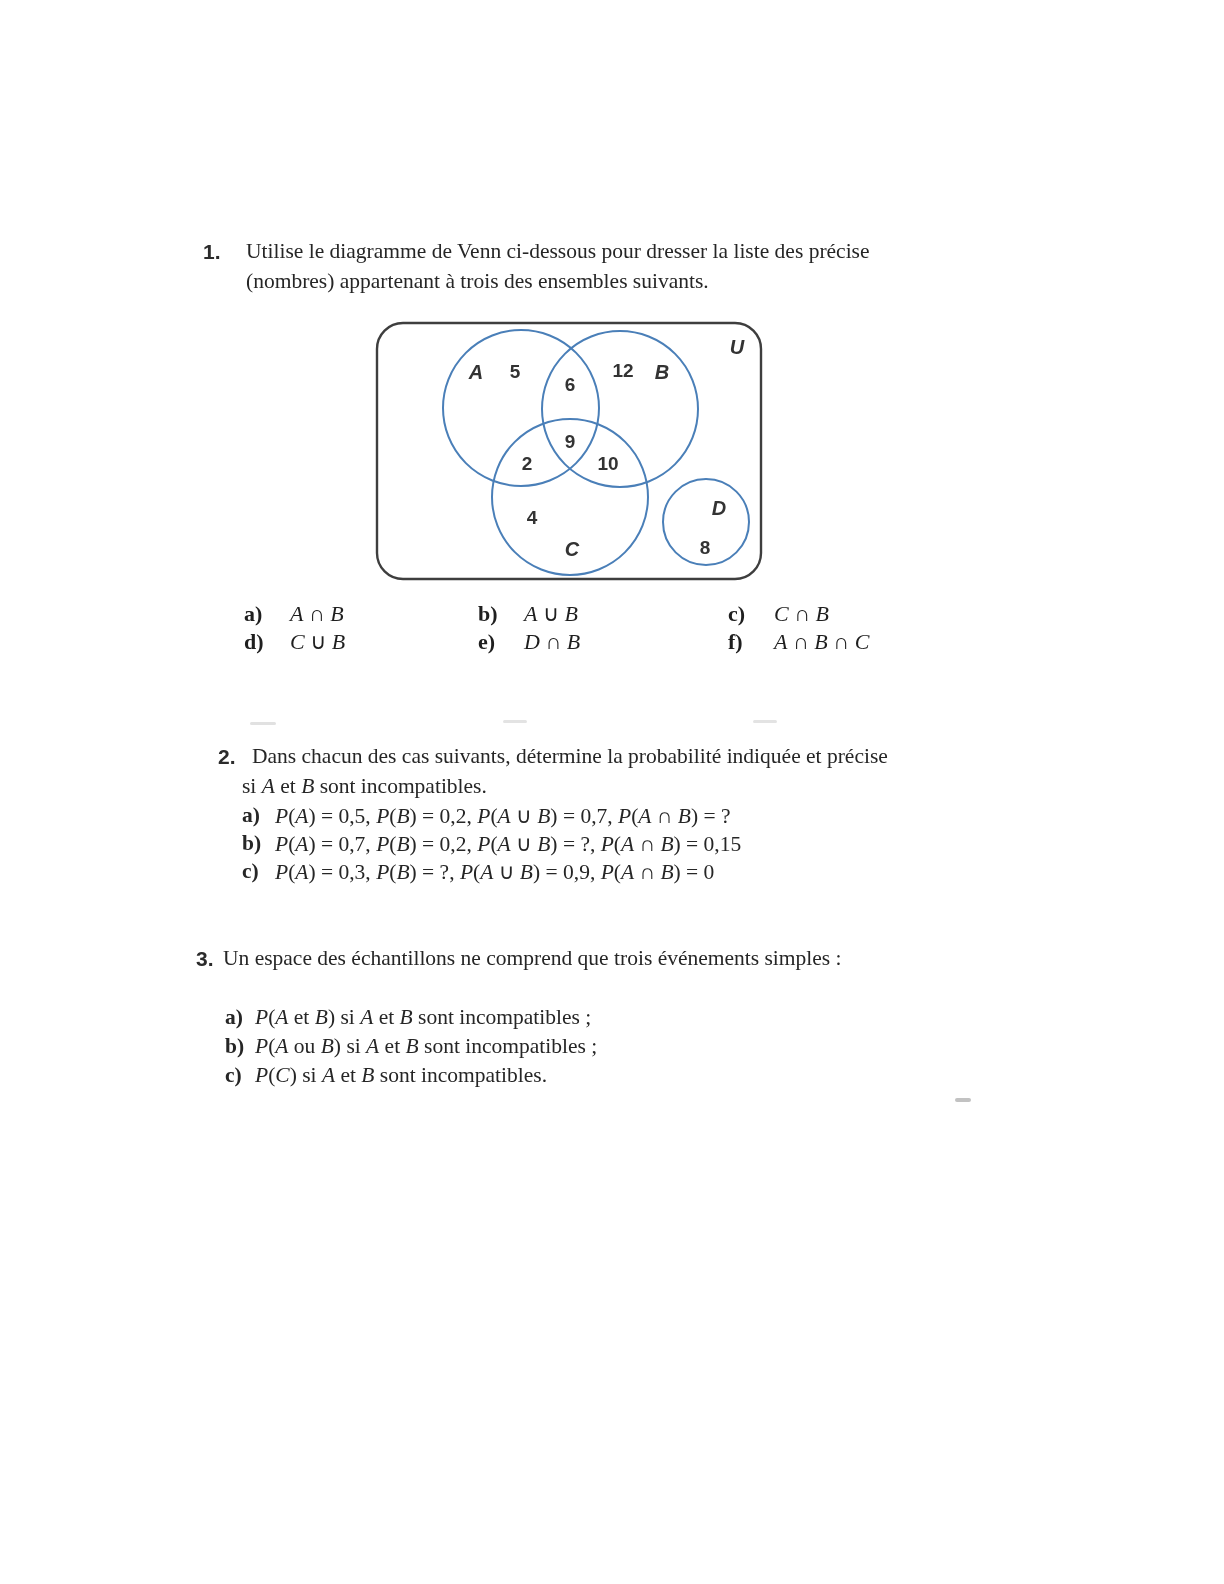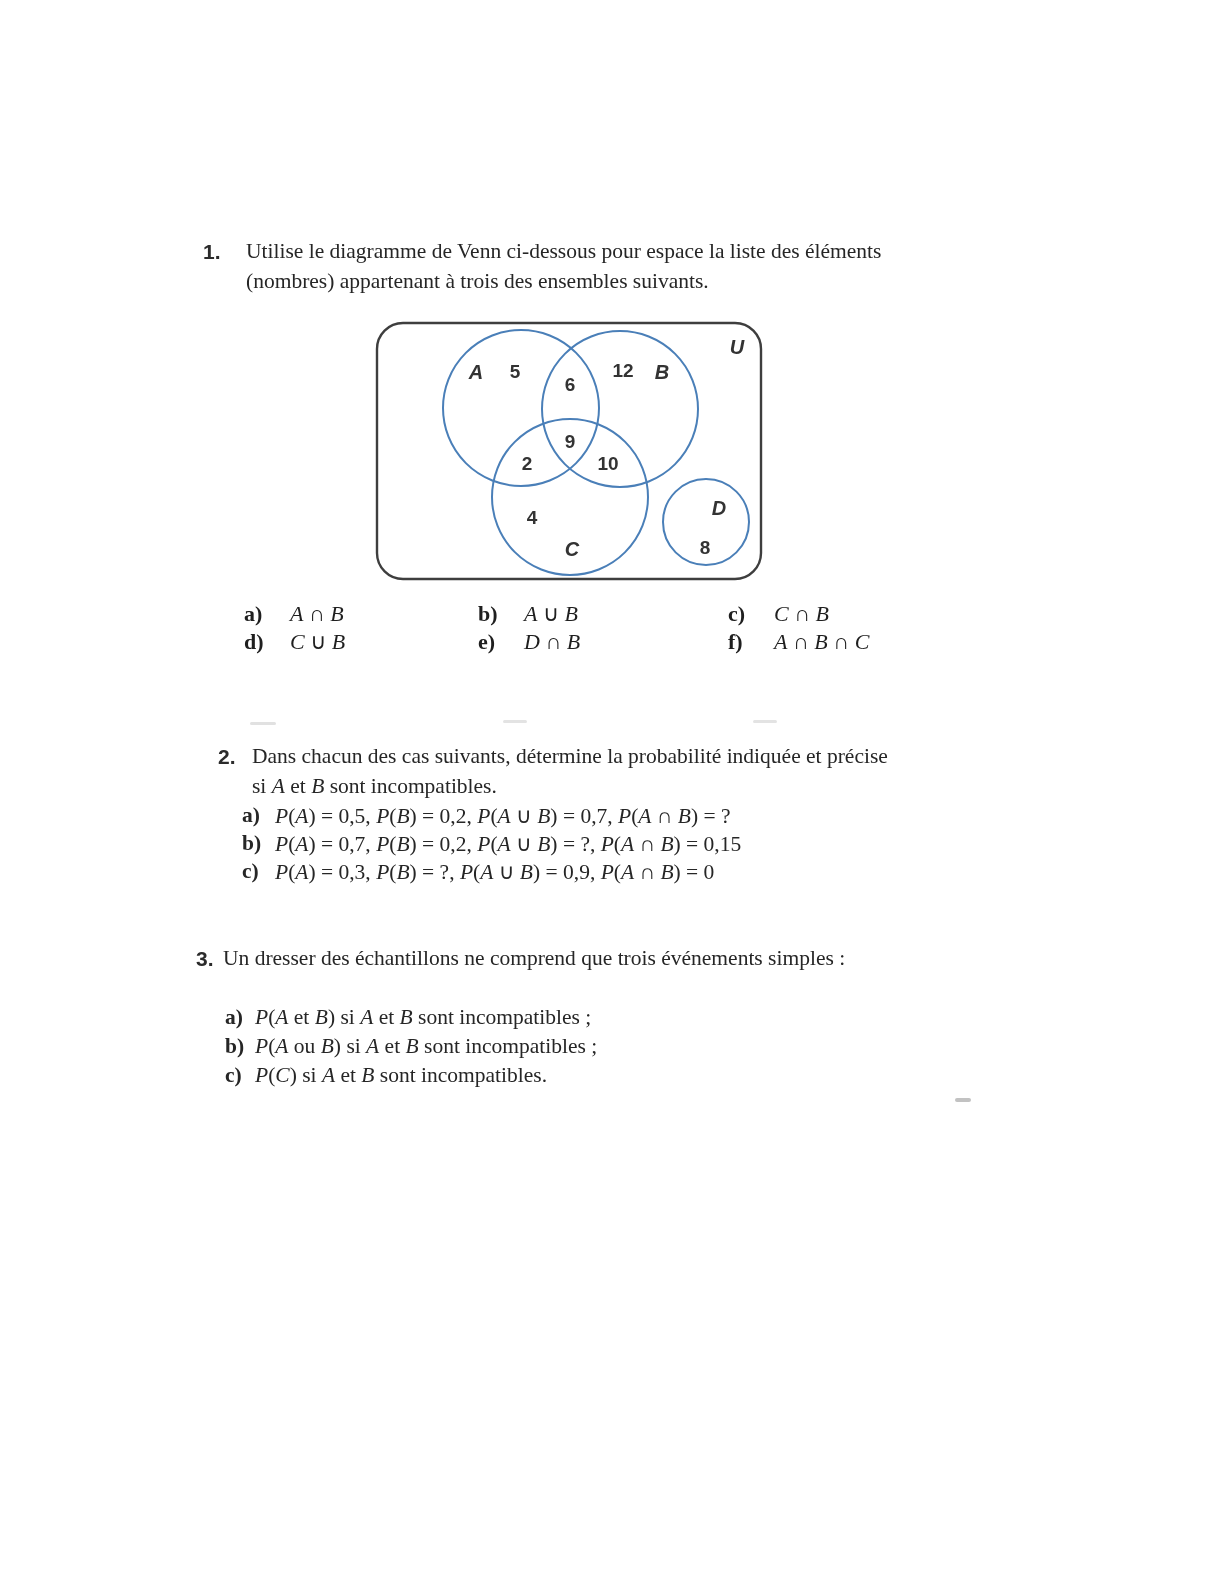--- a/index.html
+++ b/index.html
@@ -30,21 +30,21 @@
     font-size:19px; fill:#333333;
   }
   .smudge { position:absolute; background:#9a9a9a; border-radius:2px; }
 </style>
 </head>
 <body>
 
 <div class="page">
 
   <div class="abs qnum" style="left:203px; top:240px">1.</div>
-  <div class="abs body-line" style="left:246px; top:239px">Utilise le diagramme de Venn ci-dessous pour espace la liste des éléments</div>
+  <div class="abs body-line" style="left:246px; top:239px">Utilise le diagramme de Venn ci-dessous pour dresser la liste des précise</div>
   <div class="abs body-line" style="left:246px; top:269px">(nombres) appartenant à trois des ensembles suivants.</div>
 
   <div class="venn-wrap">
     <svg width="392" height="270" viewBox="0 0 392 270">
       <rect x="3" y="9" width="384" height="256" rx="26" ry="26" fill="none" stroke="#3e3e3e" stroke-width="2.4"></rect>
       <circle cx="147" cy="94" r="78" fill="none" stroke="#4a7fb8" stroke-width="2"></circle>
       <circle cx="246" cy="95" r="78" fill="none" stroke="#4a7fb8" stroke-width="2"></circle>
       <circle cx="196" cy="183" r="78" fill="none" stroke="#4a7fb8" stroke-width="2"></circle>
       <circle cx="332" cy="208" r="43" fill="none" stroke="#4a7fb8" stroke-width="2"></circle>
 
@@ -89,37 +89,37 @@
     <span class="part-letter">f)</span>
     <span class="math"><i>A</i> ∩ <i>B</i> ∩ <i>C</i></span>
   </div>
 
   <div class="smudge" style="left:250px; top:722px; width:26px; height:3px; opacity:.3"></div>
   <div class="smudge" style="left:503px; top:720px; width:24px; height:3px; opacity:.28"></div>
   <div class="smudge" style="left:753px; top:720px; width:24px; height:3px; opacity:.28"></div>
 
   <div class="abs qnum" style="left:218px; top:745px">2.</div>
   <div class="abs body-line" style="left:252px; top:744px">Dans chacun des cas suivants, détermine la probabilité indiquée et précise</div>
-  <div class="abs body-line math" style="left:252px; top:774px">si <i>A</i> et <i>B</i> sont incompatibles.</div>
+  <div class="abs body-line math" style="left:242px; top:774px">si <i>A</i> et <i>B</i> sont incompatibles.</div>
 
   <div class="item-row" style="left:242px; top:803px">
     <span class="item-letter q2-letter">a)</span>
     <span class="math"><i>P</i>(<i>A</i>) = 0,5, <i>P</i>(<i>B</i>) = 0,2, <i>P</i>(<i>A</i> ∪ <i>B</i>) = 0,7, <i>P</i>(<i>A</i> ∩ <i>B</i>) = ?</span>
   </div>
   <div class="item-row" style="left:242px; top:831px">
     <span class="item-letter q2-letter">b)</span>
     <span class="math"><i>P</i>(<i>A</i>) = 0,7, <i>P</i>(<i>B</i>) = 0,2, <i>P</i>(<i>A</i> ∪ <i>B</i>) = ?, <i>P</i>(<i>A</i> ∩ <i>B</i>) = 0,15</span>
   </div>
   <div class="item-row" style="left:242px; top:859px">
     <span class="item-letter q2-letter">c)</span>
     <span class="math"><i>P</i>(<i>A</i>) = 0,3, <i>P</i>(<i>B</i>) = ?, <i>P</i>(<i>A</i> ∪ <i>B</i>) = 0,9, <i>P</i>(<i>A</i> ∩ <i>B</i>) = 0</span>
   </div>
 
   <div class="abs qnum" style="left:196px; top:947px">3.</div>
-  <div class="abs body-line" style="left:223px; top:946px">Un dresser des échantillons ne comprend que trois événements simples :</div>
+  <div class="abs body-line" style="left:223px; top:946px">Un espace des échantillons ne comprend que trois événements simples :</div>
 
   <div class="item-row" style="left:225px; top:1005px">
     <span class="item-letter q3-letter">a)</span>
     <span class="math"><i>P</i>(<i>A</i> et <i>B</i>) si <i>A</i> et <i>B</i> sont incompatibles ;</span>
   </div>
   <div class="item-row" style="left:225px; top:1034px">
     <span class="item-letter q3-letter">b)</span>
     <span class="math"><i>P</i>(<i>A</i> ou <i>B</i>) si <i>A</i> et <i>B</i> sont incompatibles ;</span>
   </div>
   <div class="item-row" style="left:225px; top:1063px">

